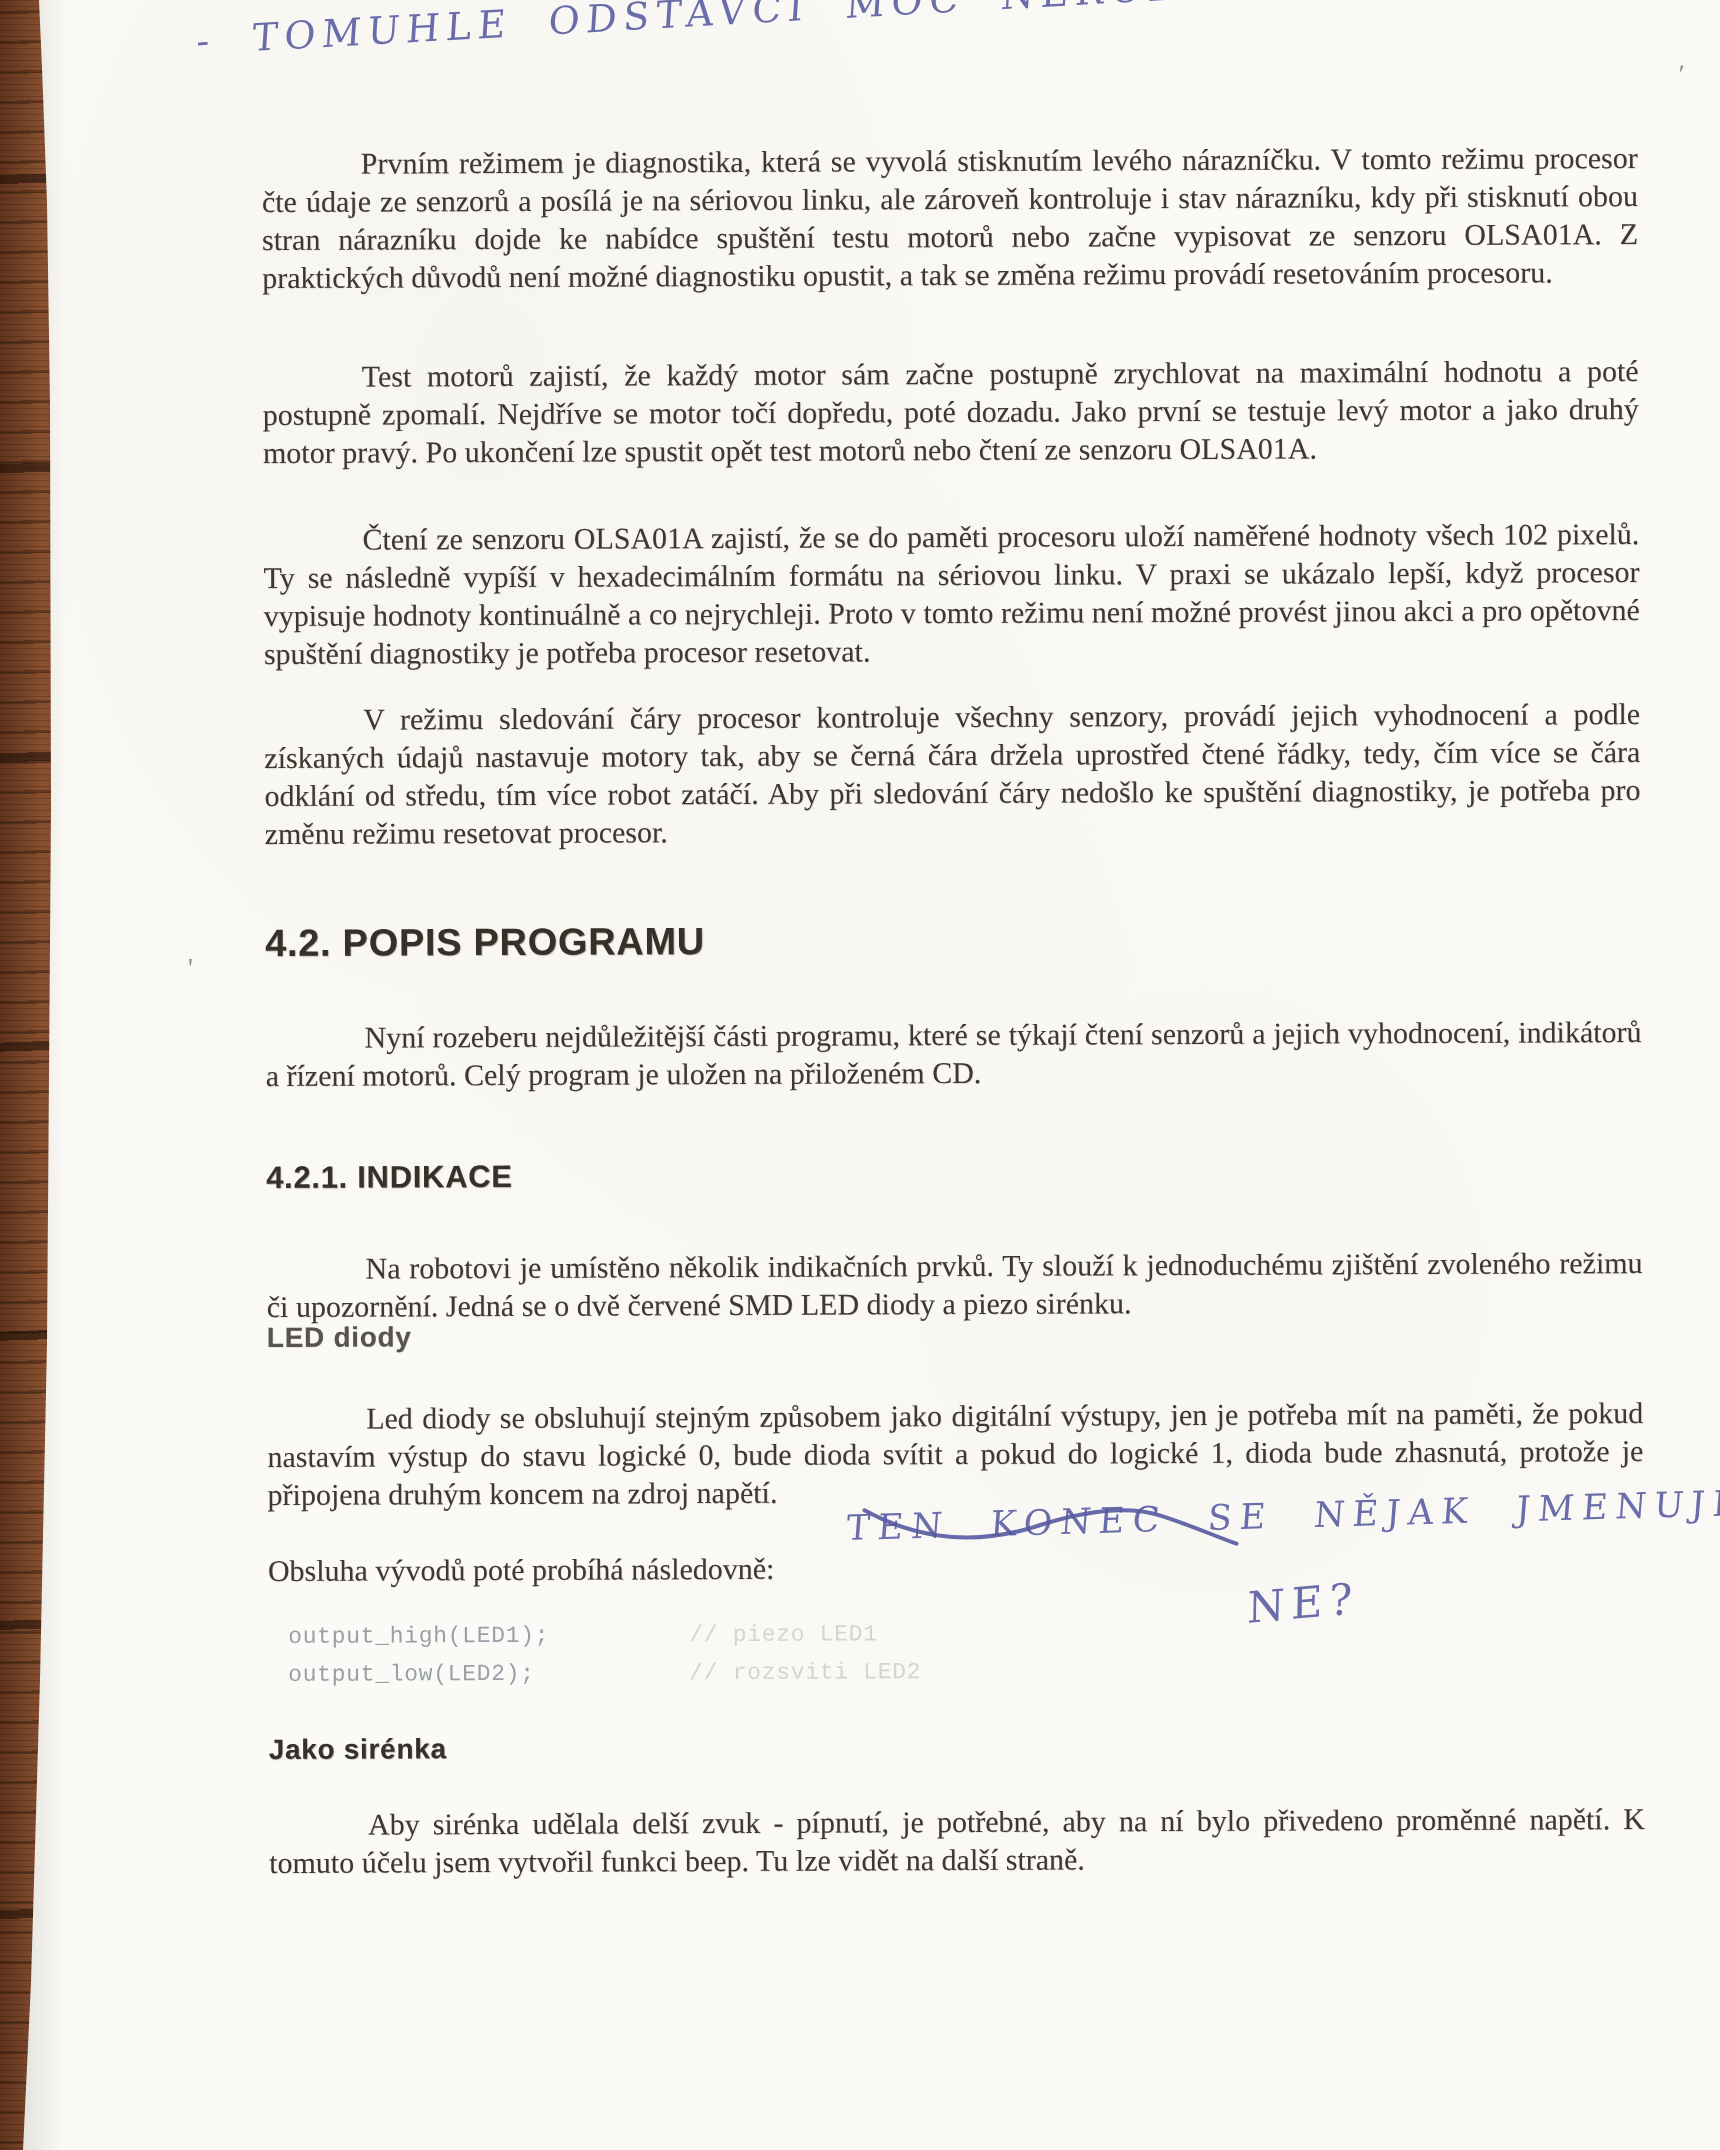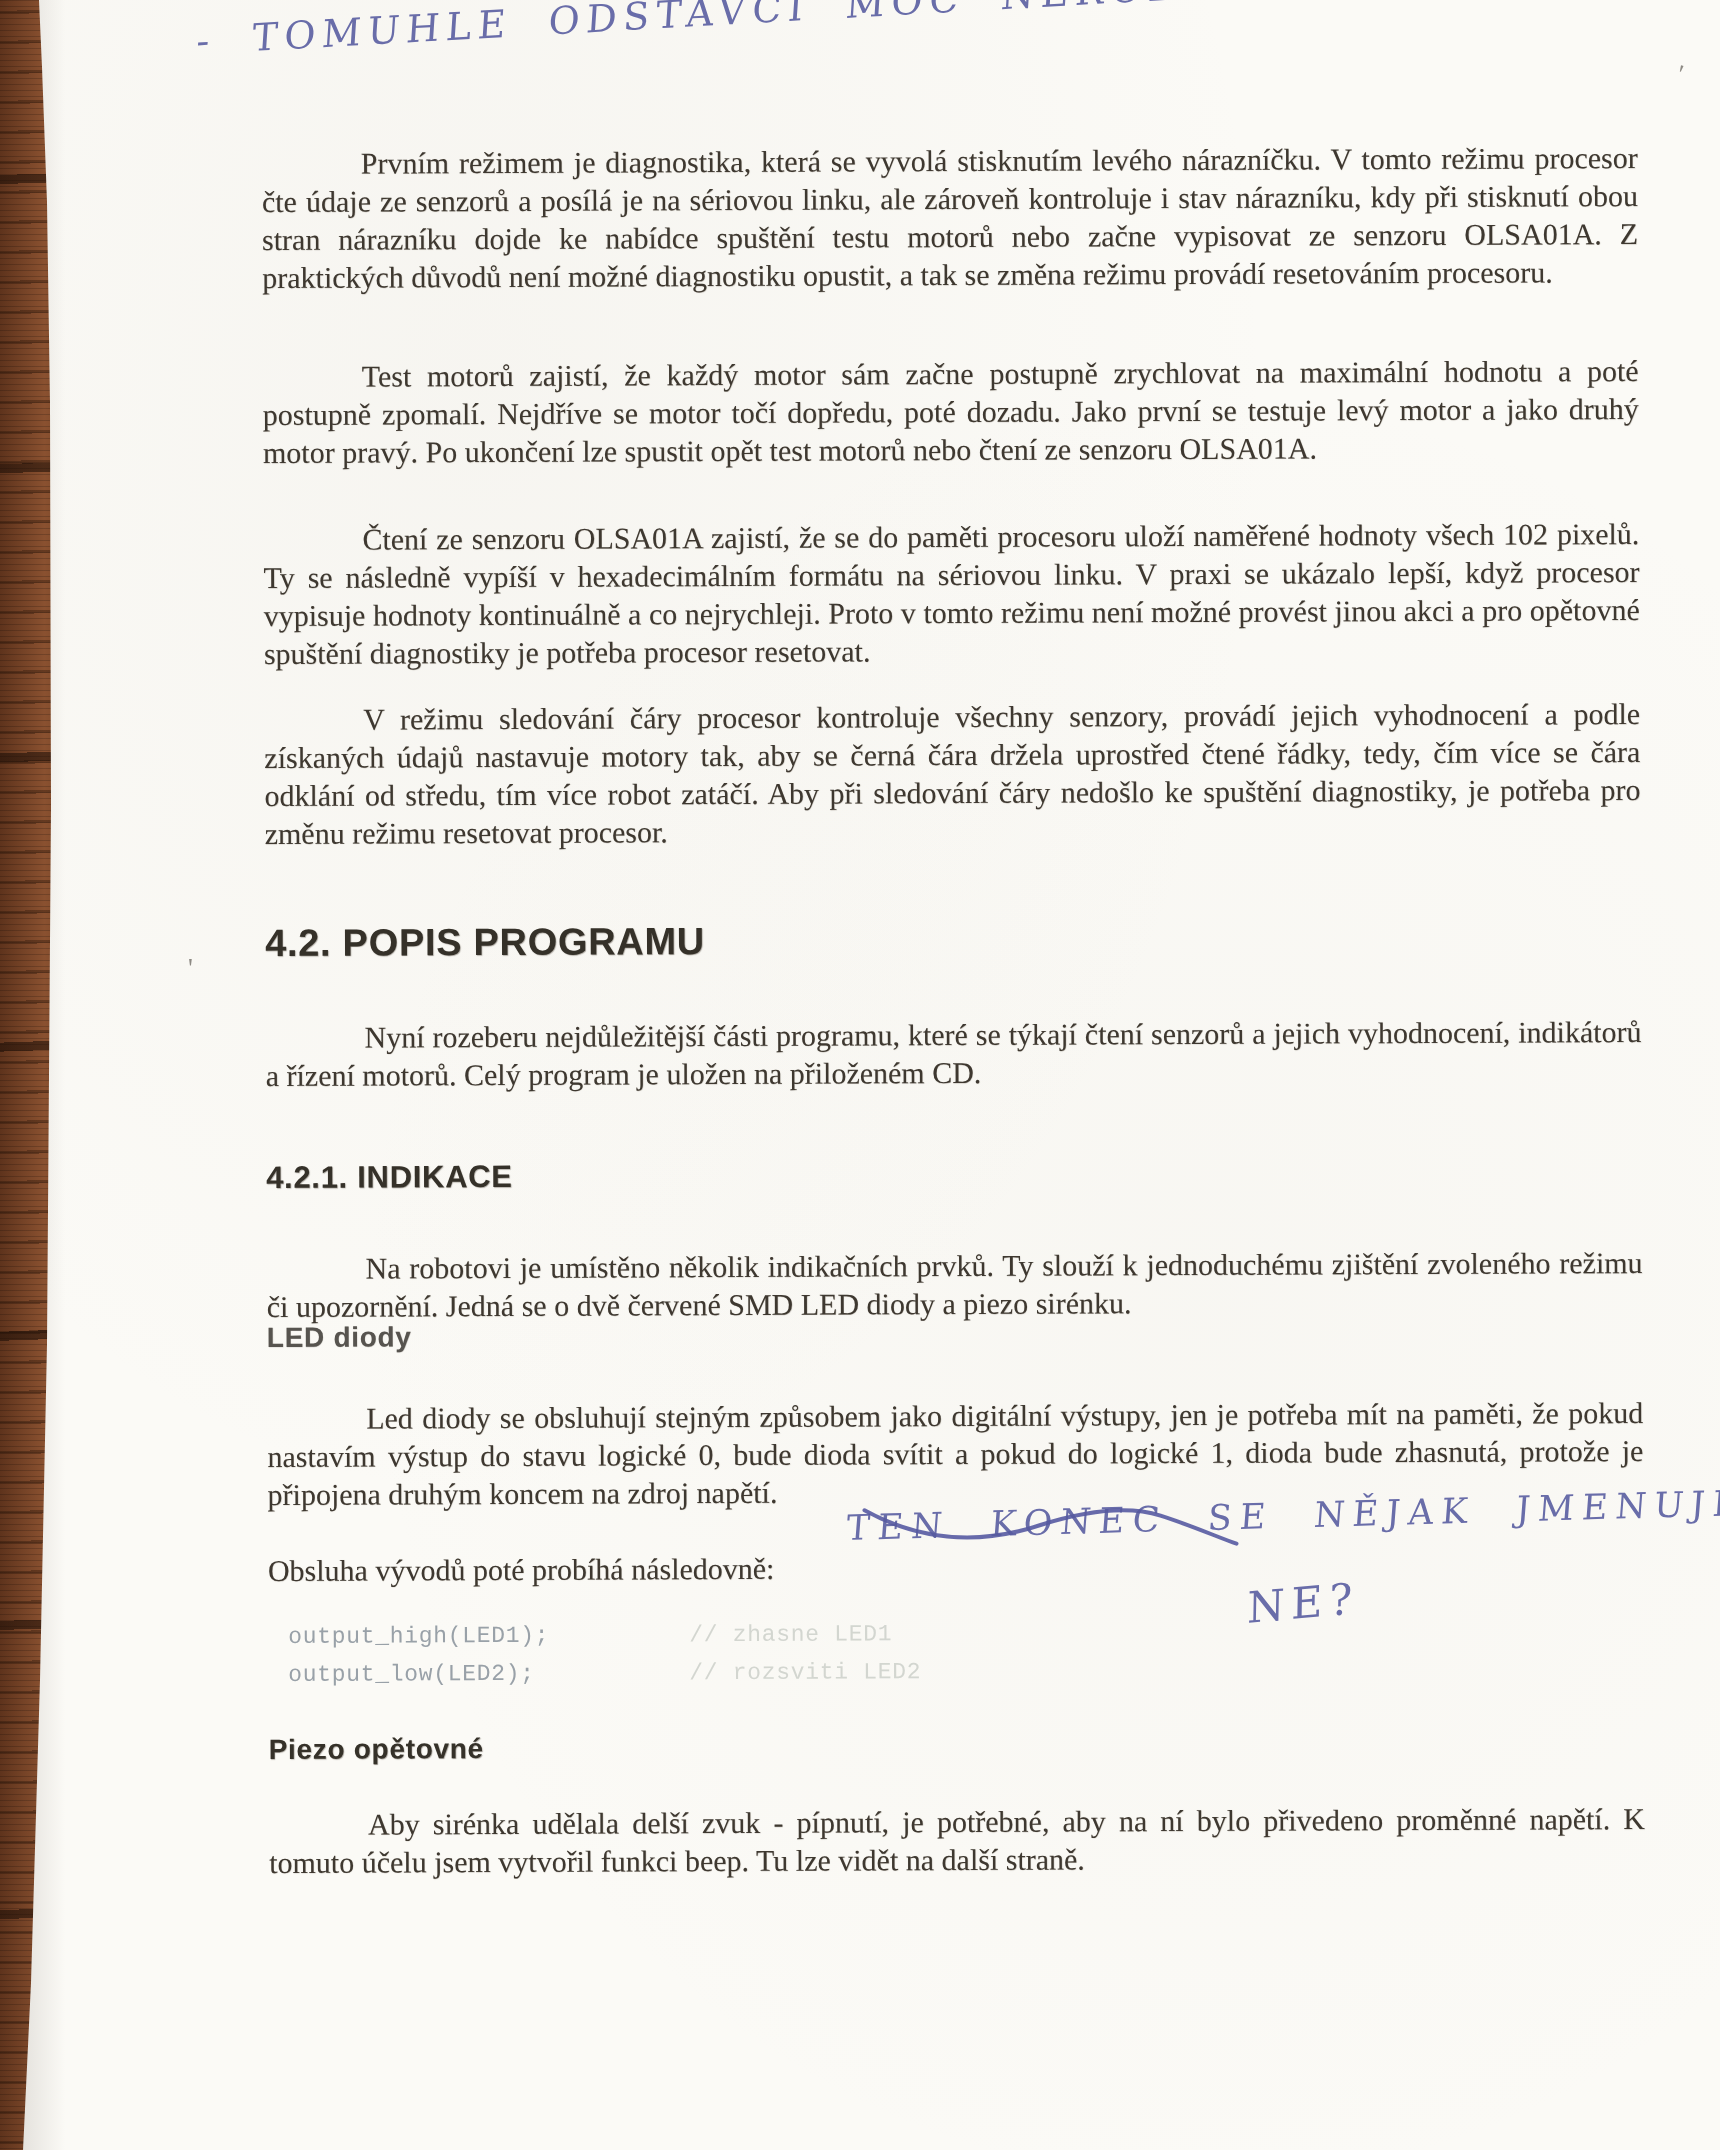--- a/index.html
+++ b/index.html
@@ -83,25 +83,25 @@
 
       <p class="body" style="top:1247px">Na robotovi je umístěno několik indikačních prvků. Ty slouží k jednoduchému zjištění zvoleného režimu či upozornění. Jedná se o dvě červené SMD LED diody a piezo sirénku.</p>
 
       <h4 class="h1 hsub hgray" style="top:1319px">LED diody</h4>
 
       <p class="body" style="top:1397px"><span>Led diody se obsluhují stejným způsobem jako digitální výstupy, jen je potřeba mít na paměti, že pokud nastavím výstup do stavu logické 0, bude dioda svítit a pokud do logické 1, dioda bude zhasnutá, protože je připojena druhým </span><span>koncem na zdroj napětí.</span></p>
 
       <p class="body noindent" style="top:1549px">Obsluha vývodů poté probíhá následovně:</p>
 
       <div class="codeblock" style="top:1621px">
-        <div class="codeline"><span>output_high(LED1);</span><span class="codecomment">// zhasne  LED1</span></div>
+        <div class="codeline"><span>output_high(LED1);</span><span class="codecomment">// piezo  LED1</span></div>
         <div class="codeline"><span>output_low(LED2);</span><span class="codecomment">// rozsviti LED2</span></div>
       </div>
 
-      <h4 class="h1 hsub" style="top:1731px">Piezo opětovné</h4>
+      <h4 class="h1 hsub" style="top:1731px">Jako sirénka</h4>
 
       <p class="body" style="top:1803px"><span>Aby sirénka udělala delší zvuk - pípnutí, je potřebné, aby na ní bylo přivedeno proměnné napětí. K tomuto účelu jsem vytvořil funkci </span><span class="ital">beep</span><span>. Tu lze vidět na další straně.</span></p>
 
     </div>
 
     <svg class="wave" width="383" height="60" viewBox="0 0 570 90">
       <path d="M6,26 C90,72 180,78 270,48 C340,26 400,18 450,34 C500,50 540,68 564,76" fill="none" stroke="#4d519c" stroke-width="6" stroke-linecap="round" opacity="0.85"></path>
     </svg>
 
     <div class="hand note-side1">TEN KONEC SE NĚJAK JMENUJE</div>

